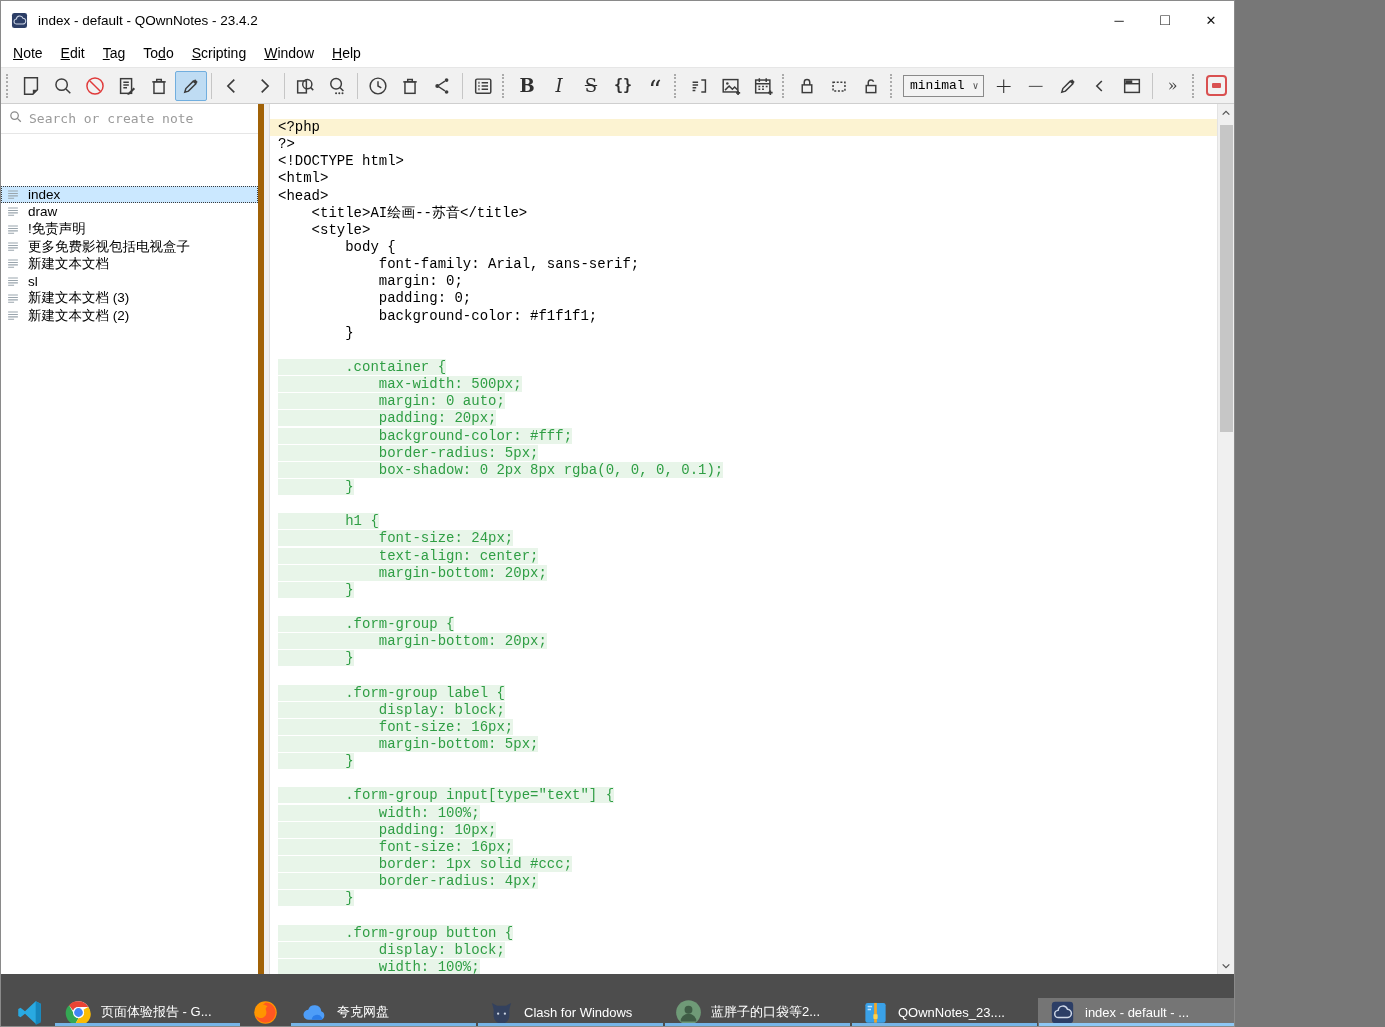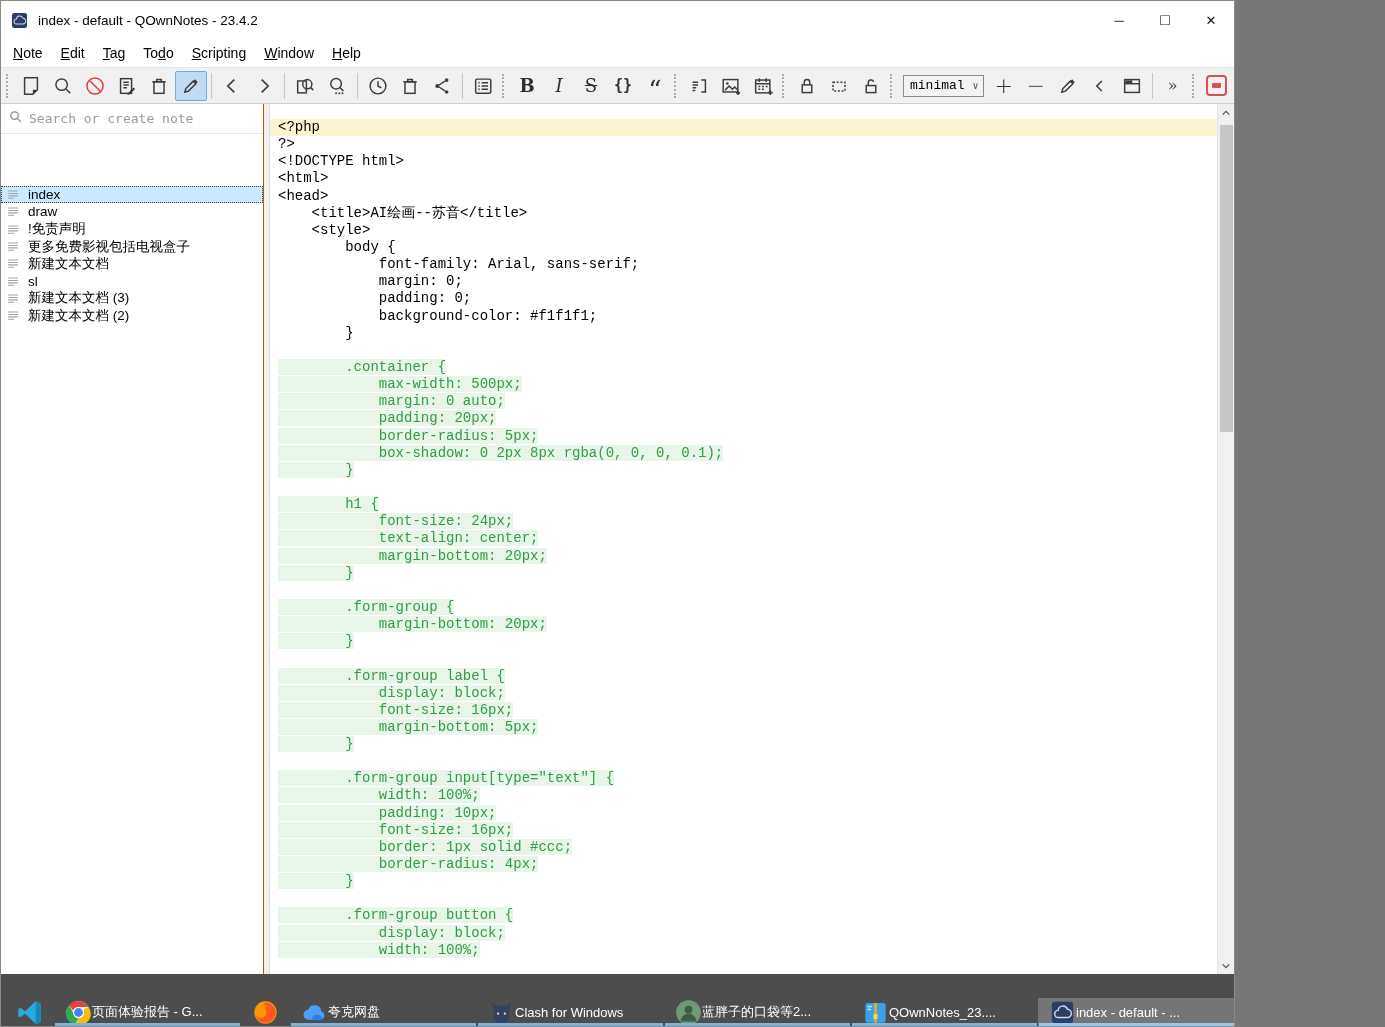--- a/index.html
+++ b/index.html
@@ -39,21 +39,21 @@
   .tg-plus,.tg-minus{ font-size:22px; font-family:"DejaVu Sans", sans-serif; font-weight:200;}
   .tg-overflow{ font-size:16px; color:#444; }
   .combo{ height:22px; border:1px solid #8a8a8a; background:#f3f3f3; display:flex; align-items:center;
           padding:0 4px 0 6px; margin:0 4px; font-family:Liberation Mono, monospace; font-size:13px; gap:8px;}
   .combo-arrow{ font-size:10px; color:#555; }
   .red-win{ width:21px; height:21px; border:2.5px solid #d95050; border-radius:4px; display:flex; align-items:center; justify-content:center;}
   .red-dash{ width:9px; height:4.5px; background:#d95050; border-radius:1px; }
 
   
   .content{ flex:1 1 auto; display:flex; min-height:0; }
-  .sidebar{ width:263px; flex:0 0 auto; background:#fff; display:flex; flex-direction:column; border-right:1px solid #a16207;}
+  .sidebar{ width:263px; flex:0 0 auto; background:#fff; display:flex; flex-direction:column; border-right:6px solid #a16207;}
   .splitter{ width:6px; flex:0 0 auto; background:#f0f0f0; border-right:1px solid #dedede;}
   .search{ height:30px; flex:0 0 auto; display:flex; align-items:center; gap:6px; padding:0 7px; border-bottom:1px solid #e6e6e6;}
   .search svg{ width:15px; height:15px; flex:0 0 auto;}
   .search input{ border:none; outline:none; width:100%; font-family:"DejaVu Sans Mono", monospace; font-size:13px; color:#333;}
   .search input::placeholder{ color:#9a9a9a; }
   .note-list{ flex:1; overflow:hidden; padding-top:4px;margin-top:48px;}
   .note-item{ display:flex; align-items:center; height:17.3px; padding-left:5px; gap:8px; font-size:13.5px; color:#000;}
   .note-item svg{ width:14px; height:13px; flex:0 0 auto;}
   .note-item.selected{ background:#cbe8ff; outline:1px dotted #3b3b3b; outline-offset:-1px;}
 
@@ -65,21 +65,21 @@
   .line.cur{ background:#fcf3d2; }
   .line.cb span{ background:#e8f5e9; color:#2f9e44; }
   .vscroll{ position:absolute; top:0; right:0; bottom:0; width:17px; background:#f0f0f0; border-left:1px solid #e3e3e3;}
   .varrow{ height:17px; display:flex; align-items:center; justify-content:center; }
   .varrow svg{ width:10px; height:10px; }
   .vthumb{ position:absolute; top:21px; left:2px; width:13px; height:307px; background:#c6c6c6; }
   .varrow.bottom{ position:absolute; bottom:0; left:0; right:0; }
 
   
   .taskbar{ height:52px; flex:0 0 auto; background:#4d4d4d; display:flex; align-items:stretch; padding-left:4px;}
-  .task-item{ position:relative; display:flex; align-items:center; padding:0 11px; width:187px; color:#fff; font-size:13px; overflow:hidden; white-space:nowrap;margin-top:24px;}
+  .task-item{ position:relative; display:flex; align-items:center; gap:9px; padding:0 11px; width:187px; color:#fff; font-size:13px; overflow:hidden; white-space:nowrap;margin-top:24px;}
   .task-item.icon-only{ width:49px; justify-content:center; padding:0;}
   .task-item.active{ background:#757575; width:222px; }
   .task-item.running::after{ content:""; position:absolute; left:1px; right:1px; bottom:0; height:3px; background:#76b5e7;}
   .task-item.active::after{ background:#8ec8f5; }
   .task-item svg{ width:27px; height:27px; flex:0 0 auto; }
   .tray{ margin-left:auto; display:flex; align-items:center; gap:11px; padding-right:10px; color:#fff;}
   .grips{ display:flex; gap:3px; margin-right:2px;}
   .grips i{ width:1px; height:26px; background:#9a9a9a; display:block;}
   .tray-lang{ font-size:14px; }
   .tray svg{ width:25px; height:25px; }
@@ -487,20 +487,21 @@
           <div class="line"><span>            font-family: Arial, sans-serif;</span></div>
           <div class="line"><span>            margin: 0;</span></div>
           <div class="line"><span>            padding: 0;</span></div>
           <div class="line"><span>            background-color: #f1f1f1;</span></div>
           <div class="line"><span>        }</span></div>
           <div class="line"><span></span></div>
           <div class="line cb"><span>        .container {</span></div>
           <div class="line cb"><span>            max-width: 500px;</span></div>
           <div class="line cb"><span>            margin: 0 auto;</span></div>
           <div class="line cb"><span>            padding: 20px;</span></div>
+          <div class="line cb"><span>            background-color: #fff;</span></div>
           <div class="line cb"><span>            border-radius: 5px;</span></div>
           <div class="line cb"><span>            box-shadow: 0 2px 8px rgba(0, 0, 0, 0.1);</span></div>
           <div class="line cb"><span>        }</span></div>
           <div class="line"><span></span></div>
           <div class="line cb"><span>        h1 {</span></div>
           <div class="line cb"><span>            font-size: 24px;</span></div>
           <div class="line cb"><span>            text-align: center;</span></div>
           <div class="line cb"><span>            margin-bottom: 20px;</span></div>
           <div class="line cb"><span>        }</span></div>
           <div class="line"><span></span></div>

